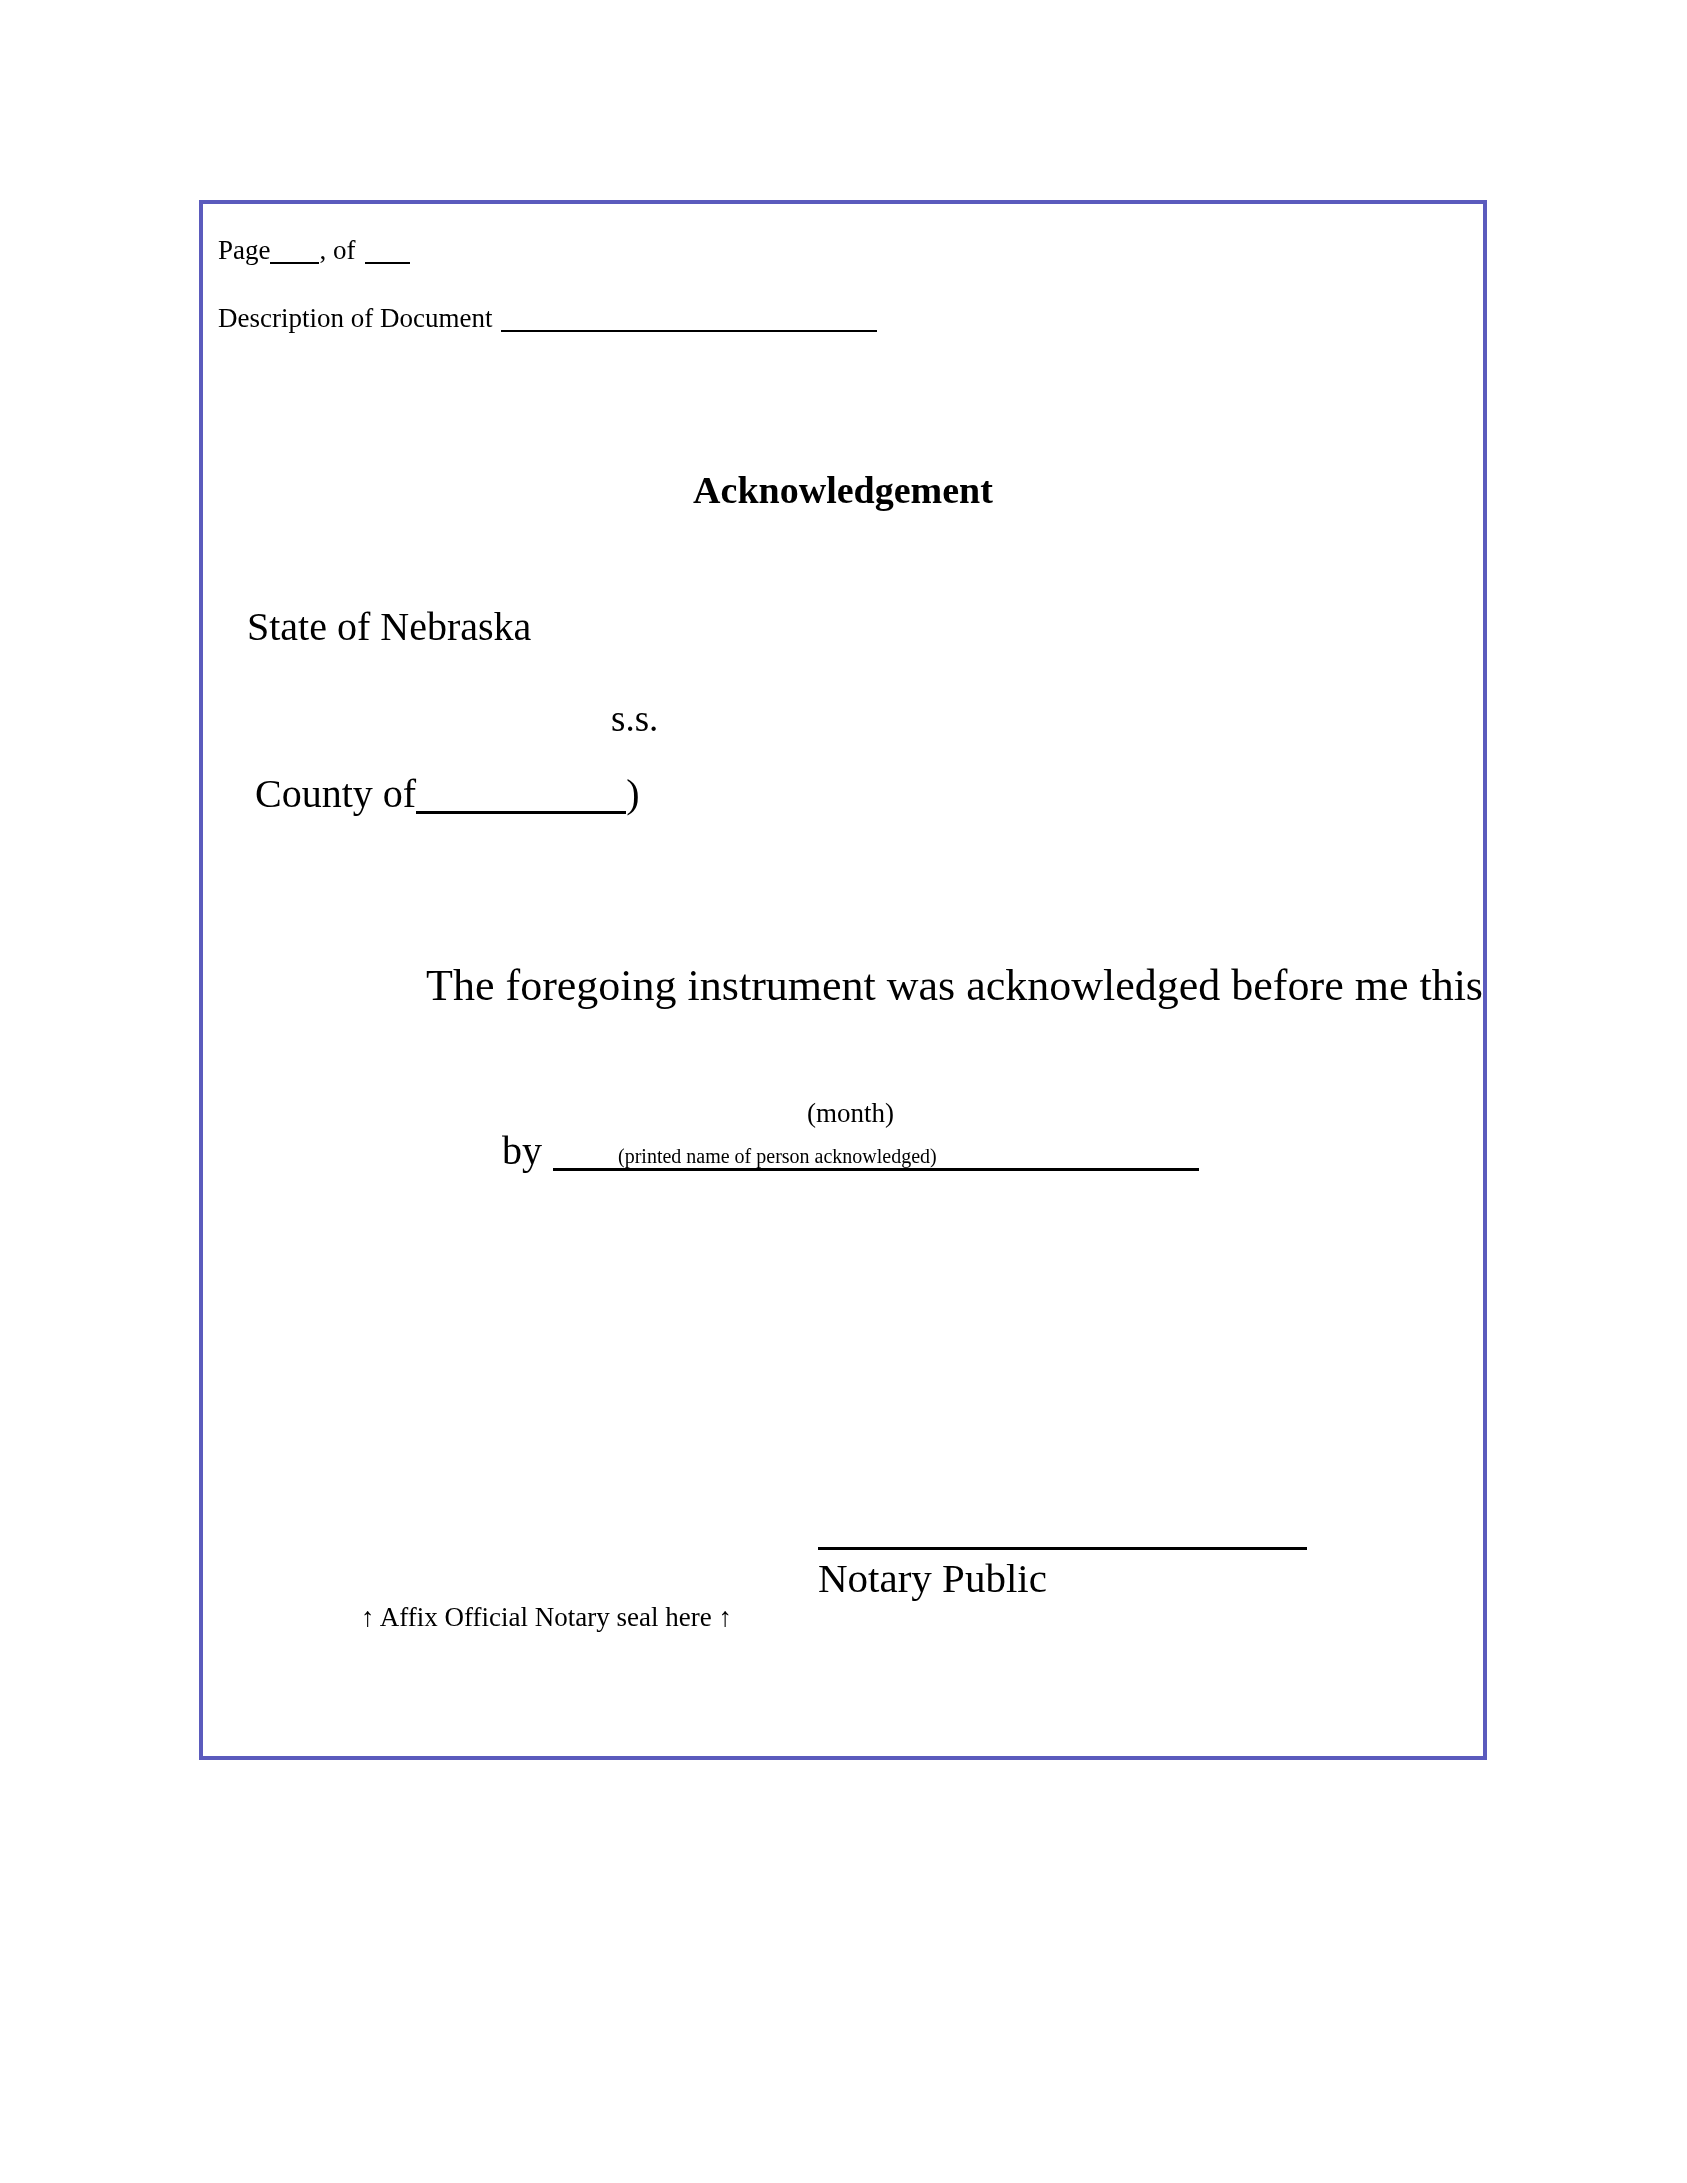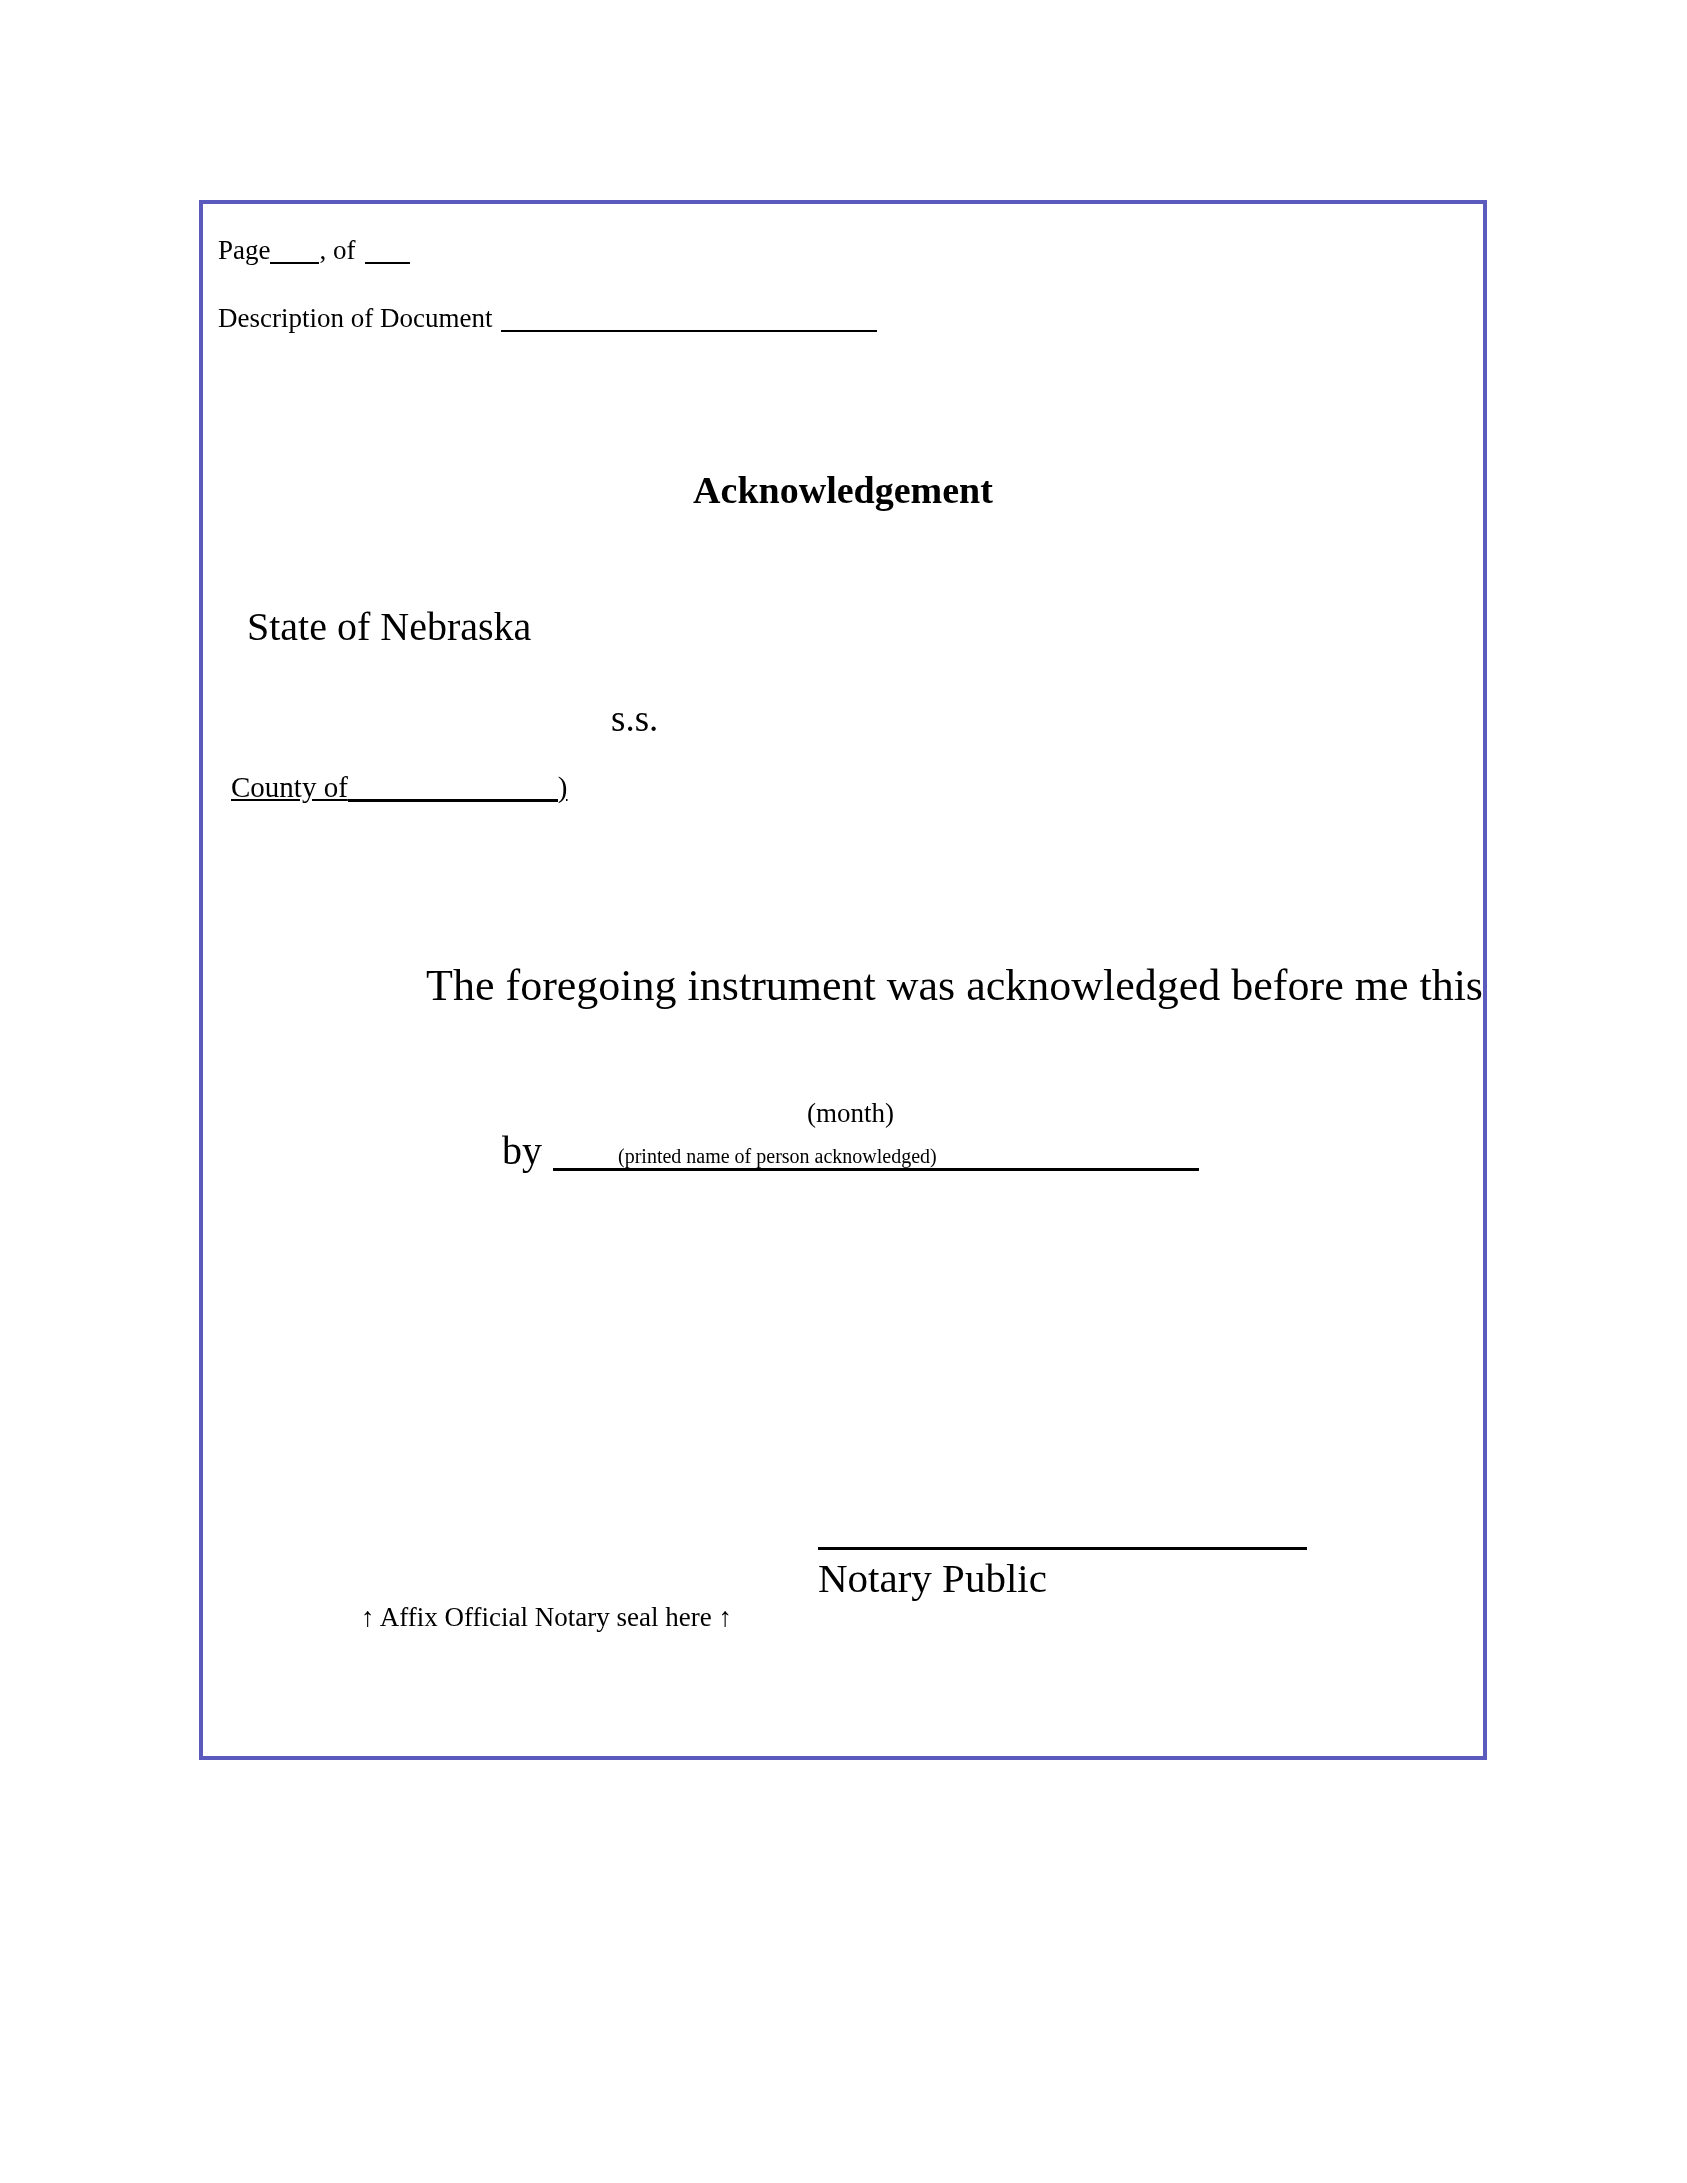--- a/index.html
+++ b/index.html
@@ -26,21 +26,21 @@
     box-sizing: border-box;
   }
   .abs { position: absolute; white-space: nowrap; line-height: 1.15; }
 
   .page-line        { left: 15px;  top: 31px;   font-size: 27px; }
   .description-line { left: 15px;  top: 99px;  font-size: 27px; }
   .title            { left: 0;     top: 265px;  width: 100%; text-align: center;
                       font-size: 38px; font-weight: bold; }
   .state-line       { left: 44px;  top: 400px;  font-size: 40px; }
   .ss-line          { left: 408px; top: 494px;  font-size: 37px; }
-  .county-line      { left: 28px;  top: 567px;  font-size: 29px; text-decoration: underline; }
+  .county-line      { left: 52px;  top: 567px;  font-size: 40px; }
   .foregoing-line   { left: 0;     top: 757px;  width: 100%; text-align: right;
                       font-size: 44px; }
   .day-line         { left: 316px; top: 844px;  font-size: 40px; }
   .month-caption    { left: 604px; top: 894px; font-size: 27px; }
   .by-line          { left: 299px; top: 924px; font-size: 40px; }
   .printed-caption  { left: 415px; top: 941px; font-size: 20px; }
   .notary-block     { left: 615px; top: 1343px; }
   .seal-caption     { left: 138px; top: 1398px; font-size: 27px; margin-left: 20px; }
 
   

